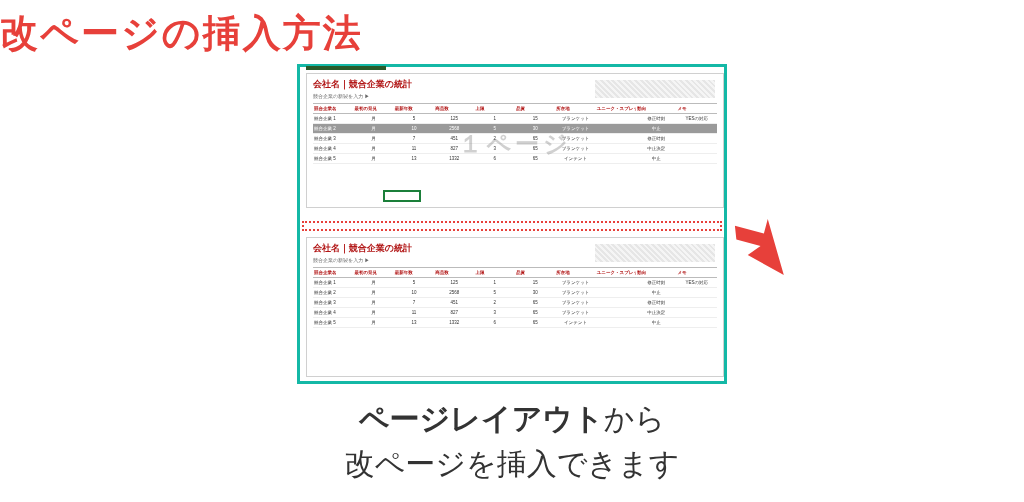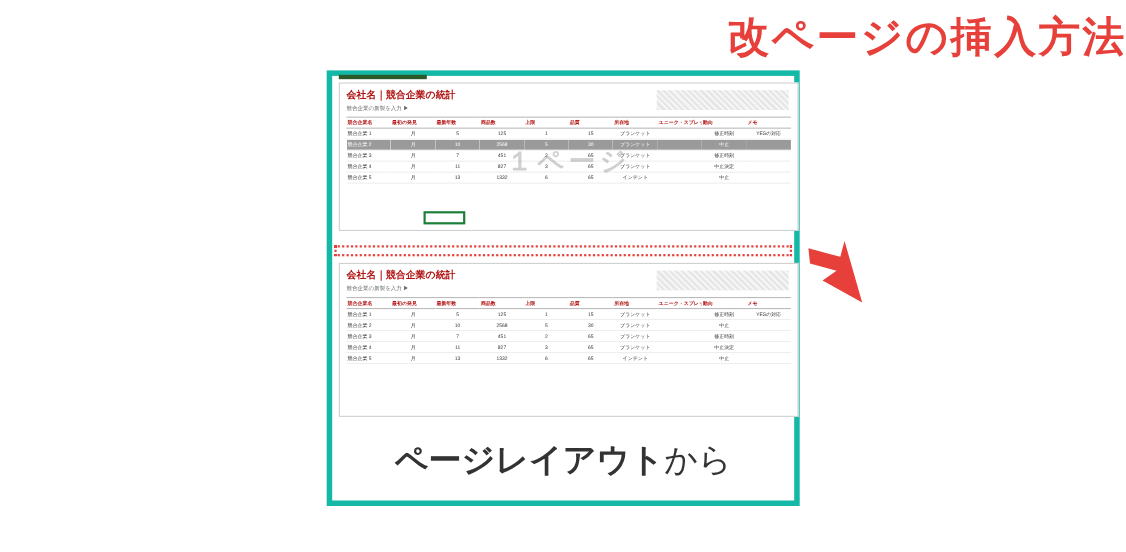--- a/index.html
+++ b/index.html
@@ -5,34 +5,34 @@
   * { box-sizing: border-box; margin: 0; padding: 0; }
   body {
     width: 1024px;
     height: 502px;
     font-family: "Hiragino Sans", "Meiryo", sans-serif;
     background: #fff;
     position: relative;
     overflow: hidden;
   }
   .title-main {
-    text-align: right;
+    text-align: left;
     color: #e7403a;
     font-size: 38px;
     font-weight: 700;
     padding-top: 8px;
     letter-spacing: 2px;
   }
   .canvas {
     position: absolute;
     left: 297px;
     top: 64px;
     width: 430px;
-    height: 396px;
-    border: 5px solid #14b8a6;
+    height: 320px;
+    border: 3px solid #14b8a6;
     background: #fff;
   }
   .page {
     position: absolute;
     left: 6px;
     width: 418px;
     background: #fff;
   }
   .page1 { top: 6px; height: 135px; }
   .page2 { top: 170px; height: 140px; }
@@ -341,13 +341,14 @@
     </div>
   </div>
 </div>
 
 <svg class="arrow" viewBox="0 0 60 60">
   <polygon points="0,15 30,15 30,0 60,50 20,40 30,28 5,28" fill="#e7403a" transform="rotate(15 30 30)"></polygon>
 </svg>
 
 <div class="caption">
   <span class="bold">ページレイアウト</span><span>から</span><br>
+  <span>改ページを挿入できます</span>
 </div>
 
 </body></html>

